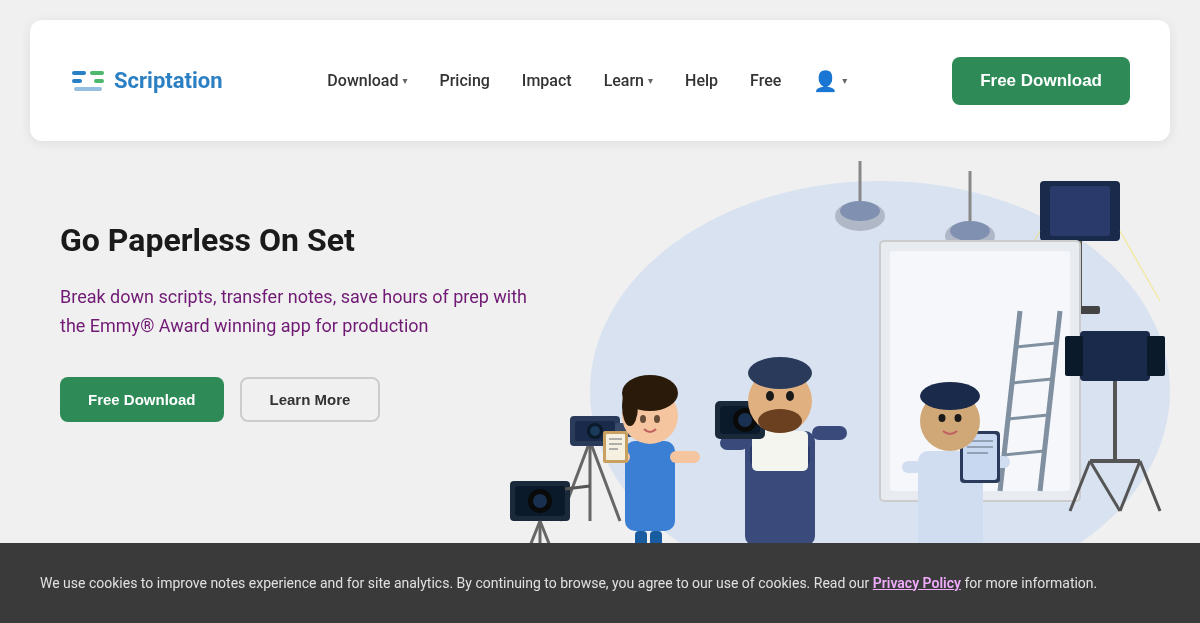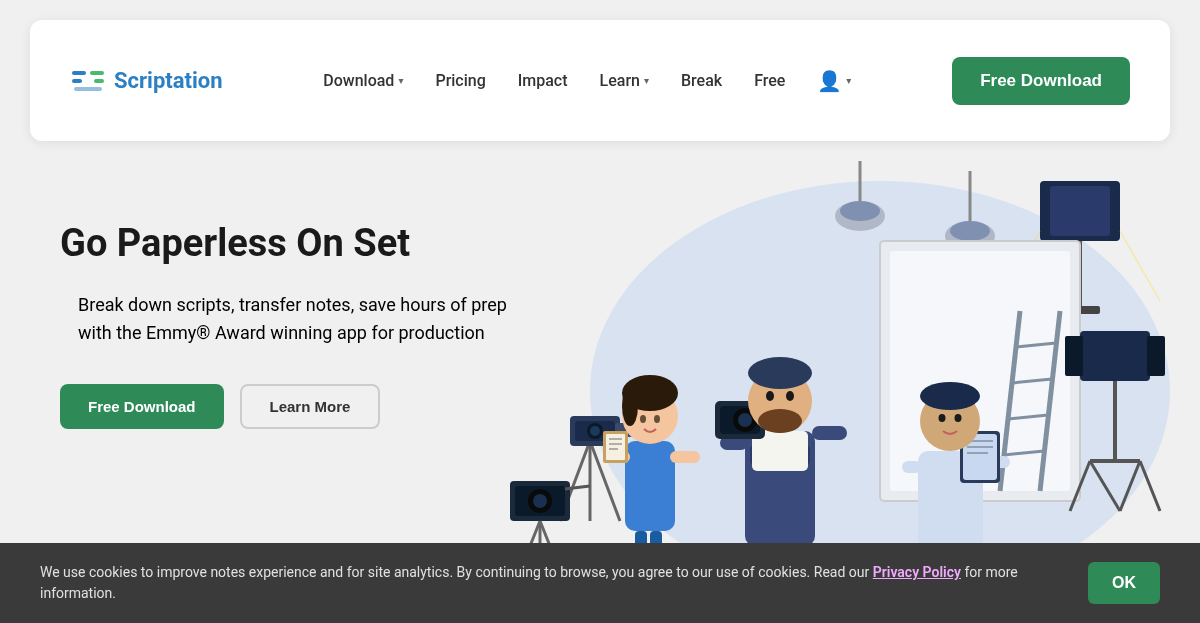--- a/index.html
+++ b/index.html
@@ -67,32 +67,31 @@
       display: flex;
       align-items: flex-start;
       position: relative;
       height: calc(623px - 140px - 70px);
     }
     .hero-text {
       flex: 0 0 480px;
       padding-top: 20px;
     }
     .hero-title {
-      font-size: 38px;
+      font-size: 32px;
       font-weight: 700;
       color: #1a1a1a;
       line-height: 1.2;
       margin-bottom: 24px;
     }
     .hero-subtitle {
       font-size: 18px;
-      color: #000000;
+      color: #701a75;
       line-height: 1.6;
       margin-bottom: 36px;
-      margin-left: 18px;
     }
     .hero-buttons {
       display: flex;
       gap: 16px;
     }
     .btn-primary {
       background: #2e8b57;
       color: #fff;
       border: none;
       padding: 14px 28px;
@@ -206,21 +205,21 @@
       <span>Pricing</span>
     </a>
     <a href="#">
       <span>Impact</span>
     </a>
     <a href="#">
       <span>Learn</span>
       <span class="chevron-down">▾</span>
     </a>
     <a href="#">
-      <span>Break</span>
+      <span>Help</span>
     </a>
     <a href="#">
       <span>Free</span>
     </a>
     <a href="#">
       <span style="font-size:20px;">👤</span>
       <span class="chevron-down">▾</span>
     </a>
   </div>
 
@@ -412,14 +411,13 @@
 </section>
 
 <div class="cookie-banner">
   <div class="cookie-text">
     <span>We use cookies to improve notes experience and for site analytics. By continuing to browse, you agree to our use of cookies. Read our</span>
     <span> </span>
     <a class="cookie-link" href="#">Privacy Policy</a>
     <span> </span>
     <span>for more information.</span>
   </div>
-  <button class="cookie-ok-btn">OK</button>
 </div>
 
 </body></html>

